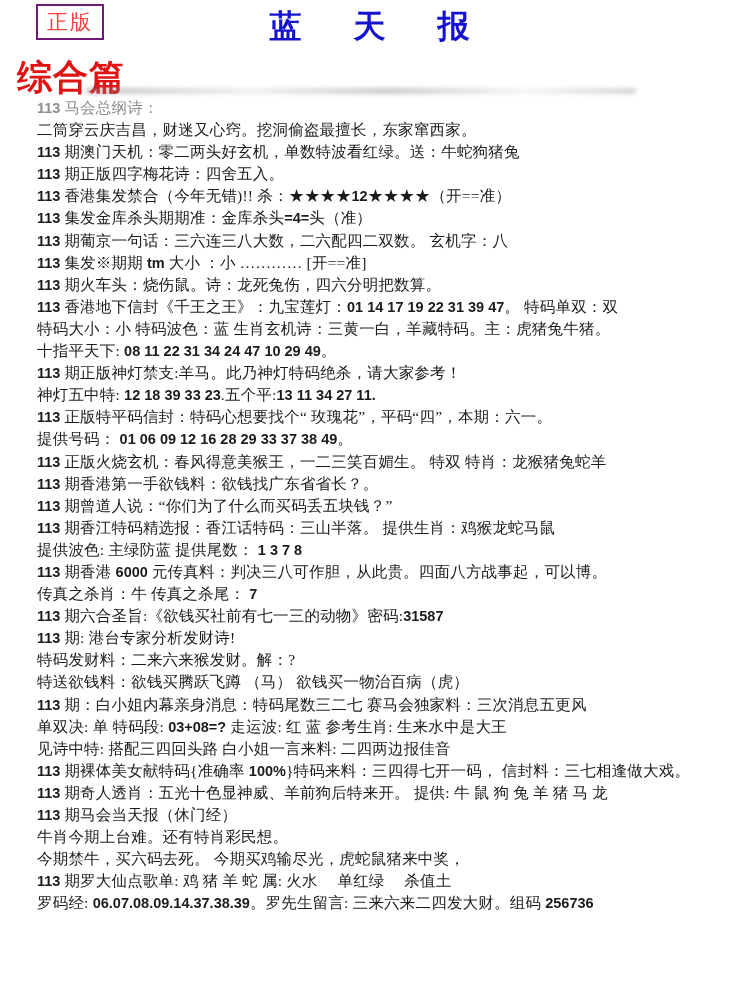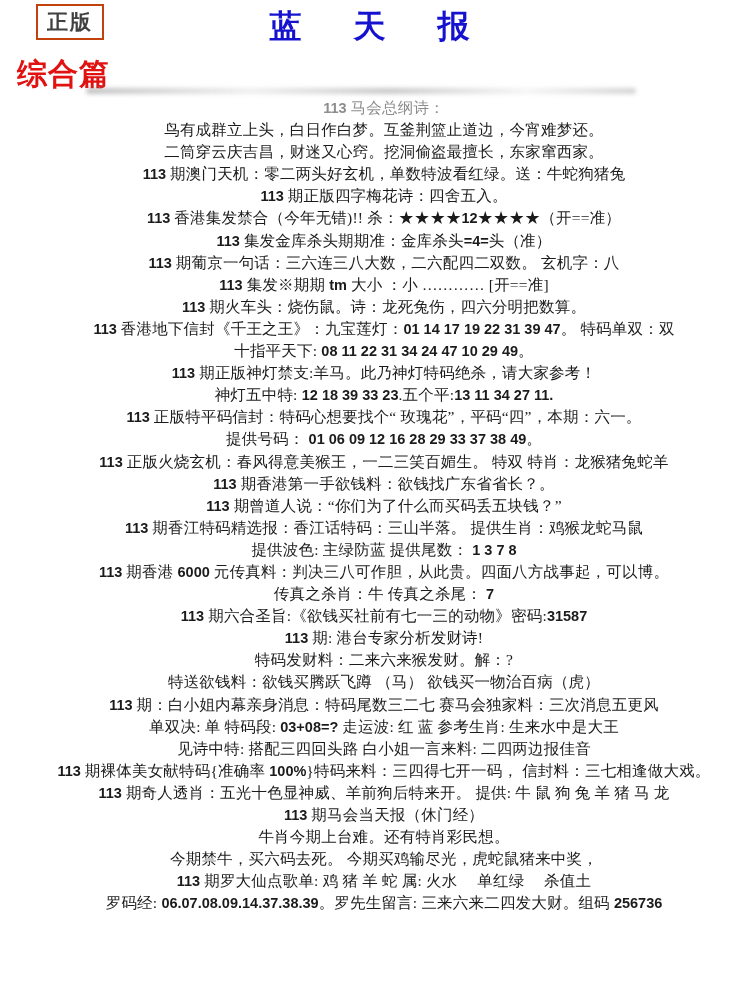--- a/index.html
+++ b/index.html
@@ -5,39 +5,39 @@
   html,body{margin:0;padding:0;}
   body{
     width:739px;height:983px;background:#ffffff;overflow:hidden;
     font-family:"Liberation Serif","DejaVu Serif",serif;
     color:#1b1b1b;position:relative;
   }
   
   .header{position:relative;height:97px;}
   .badge{
     position:absolute;left:36px;top:4px;width:64px;height:32px;
-    border:2px solid #c2410c;display:flex;align-items:center;justify-content:center;
-    color:#404040;font-weight:bold;font-size:21px;letter-spacing:2px;
+    border:2px solid #701a75;display:flex;align-items:center;justify-content:center;
+    color:#ef4444;font-weight:normal;font-size:21px;letter-spacing:2px;
   }
   .title{
     position:absolute;left:0;right:0;top:0;text-align:center;
     color:#1512cf;font-size:32px;font-weight:bold;letter-spacing:22px;
     text-indent:22px;line-height:52px;white-space:nowrap;
   }
   .section{
     position:absolute;left:17px;top:54px;
-    color:#e01212;font-size:30px;font-weight:bold;letter-spacing:1px;
+    color:#e01212;font-size:35px;font-weight:bold;letter-spacing:1px;
   }
   .smudge{
     position:absolute;left:86px;top:88px;width:550px;height:6px;
     background:linear-gradient(90deg,rgba(120,120,120,.45),rgba(150,150,150,.15) 30%,rgba(120,120,120,.4) 55%,rgba(160,160,160,.1) 80%,rgba(130,130,130,.35));
     filter:blur(2px);border-radius:3px;
   }
   
-  .lines{padding:0 8px 0 37px;text-align:center;}
+  .lines{padding:0 8px 0 37px;}
   .line{
     height:22.1px;line-height:22.1px;font-size:15.5px;
     white-space:nowrap;letter-spacing:0.2px;
   }
   .line b{
     font-family:"Liberation Sans","DejaVu Sans",sans-serif;
     font-weight:700;font-size:14.5px;letter-spacing:0;
   }
   .line.faded{color:#8d8d8d;}
 </style>
@@ -46,30 +46,30 @@
 
 <div class="header">
   <div class="badge">正版</div>
   <div class="title">蓝 天 报</div>
   <div class="section">综合篇</div>
   <div class="smudge"></div>
 </div>
 
 <div class="lines">
     <div class="line faded"><b>113 </b><span>马会总纲诗：</span></div>
-    <div class="line"><span>鸟有成群立上头，白日作白梦。互釜荆篮止道边，今宵难梦还。</span></div>
     <div class="line"><span>二筒穿云庆吉昌，财迷又心窍。挖洞偷盗最擅长，东家窜西家。</span></div>
     <div class="line"><b>113 </b><span>期澳门天机：零二两头好玄机，单数特波看红绿。送：牛蛇狗猪兔</span></div>
     <div class="line"><b>113 </b><span>期正版四字梅花诗：四舍五入。</span></div>
     <div class="line"><b>113 </b><span>香港集发禁合（今年无错)!! 杀：★★★★</span><b>12</b><span>★★★★（开==准）</span></div>
     <div class="line"><b>113 </b><span>集发金库杀头期期准：金库杀头</span><b>=4=</b><span>头（准）</span></div>
     <div class="line"><b>113 </b><span>期葡京一句话：三六连三八大数，二六配四二双数。 玄机字：八</span></div>
     <div class="line"><b>113 </b><span>集发※期期 </span><b>tm </b><span>大小 ：小 ………… [开==准]</span></div>
     <div class="line"><b>113 </b><span>期火车头：烧伤鼠。诗：龙死兔伤，四六分明把数算。</span></div>
     <div class="line"><b>113 </b><span>香港地下信封《千王之王》：九宝莲灯：</span><b>01 14 17 19 22 31 39 47</b><span>。 特码单双：双</span></div>
+    <div class="line"><span>特码大小：小 特码波色：蓝 生肖玄机诗：三黄一白，羊藏特码。主：虎猪兔牛猪。</span></div>
     <div class="line"><span>十指平天下: </span><b>08 11 22 31 34 24 47 10 29 49</b><span>。</span></div>
     <div class="line"><b>113 </b><span>期正版神灯禁支:羊马。此乃神灯特码绝杀，请大家参考！</span></div>
     <div class="line"><span>神灯五中特: </span><b>12 18 39 33 23</b><span>.五个平:</span><b>13 11 34 27 11.</b></div>
     <div class="line"><b>113 </b><span>正版特平码信封：特码心想要找个“ 玫瑰花”，平码“四”，本期：六一。</span></div>
     <div class="line"><span>提供号码： </span><b>01 06 09 12 16 28 29 33 37 38 49</b><span>。</span></div>
     <div class="line"><b>113 </b><span>正版火烧玄机：春风得意美猴王，一二三笑百媚生。 特双 特肖：龙猴猪兔蛇羊</span></div>
     <div class="line"><b>113 </b><span>期香港第一手欲钱料：欲钱找广东省省长？。</span></div>
     <div class="line"><b>113 </b><span>期曾道人说：“你们为了什么而买码丢五块钱？”</span></div>
     <div class="line"><b>113 </b><span>期香江特码精选报：香江话特码：三山半落。 提供生肖：鸡猴龙蛇马鼠</span></div>
     <div class="line"><span>提供波色: 主绿防蓝 提供尾数： </span><b>1 3 7 8</b></div>

